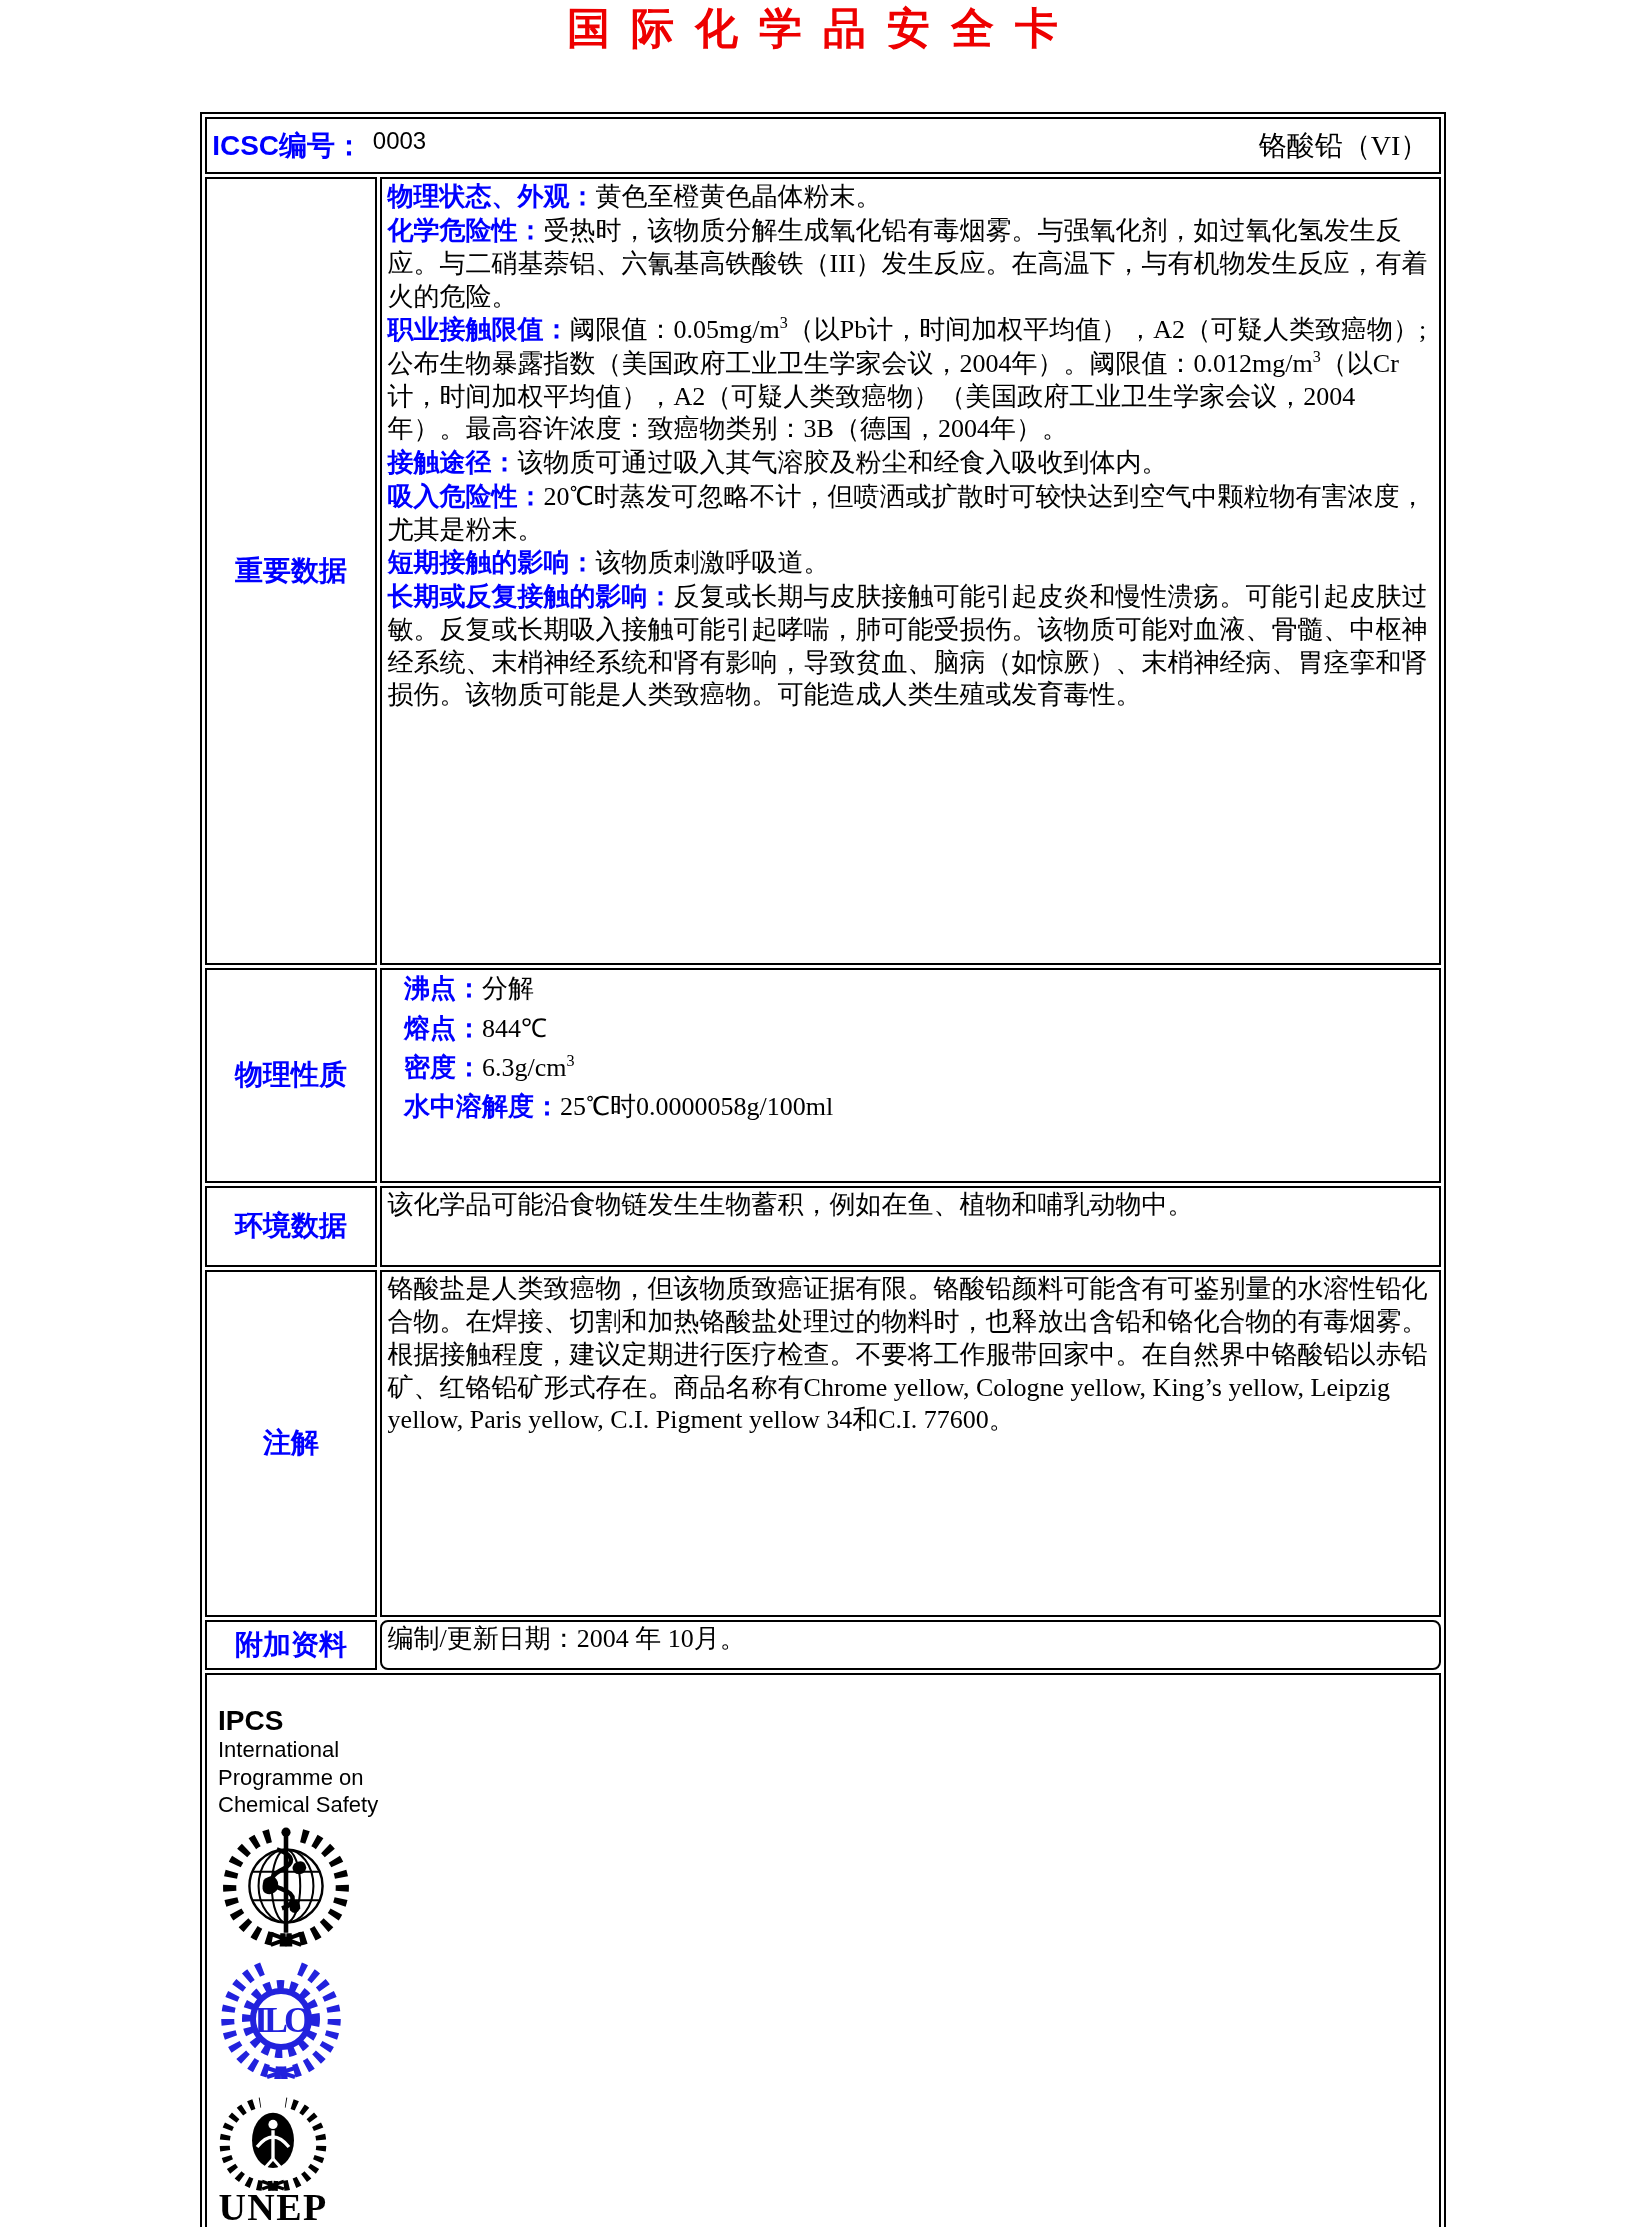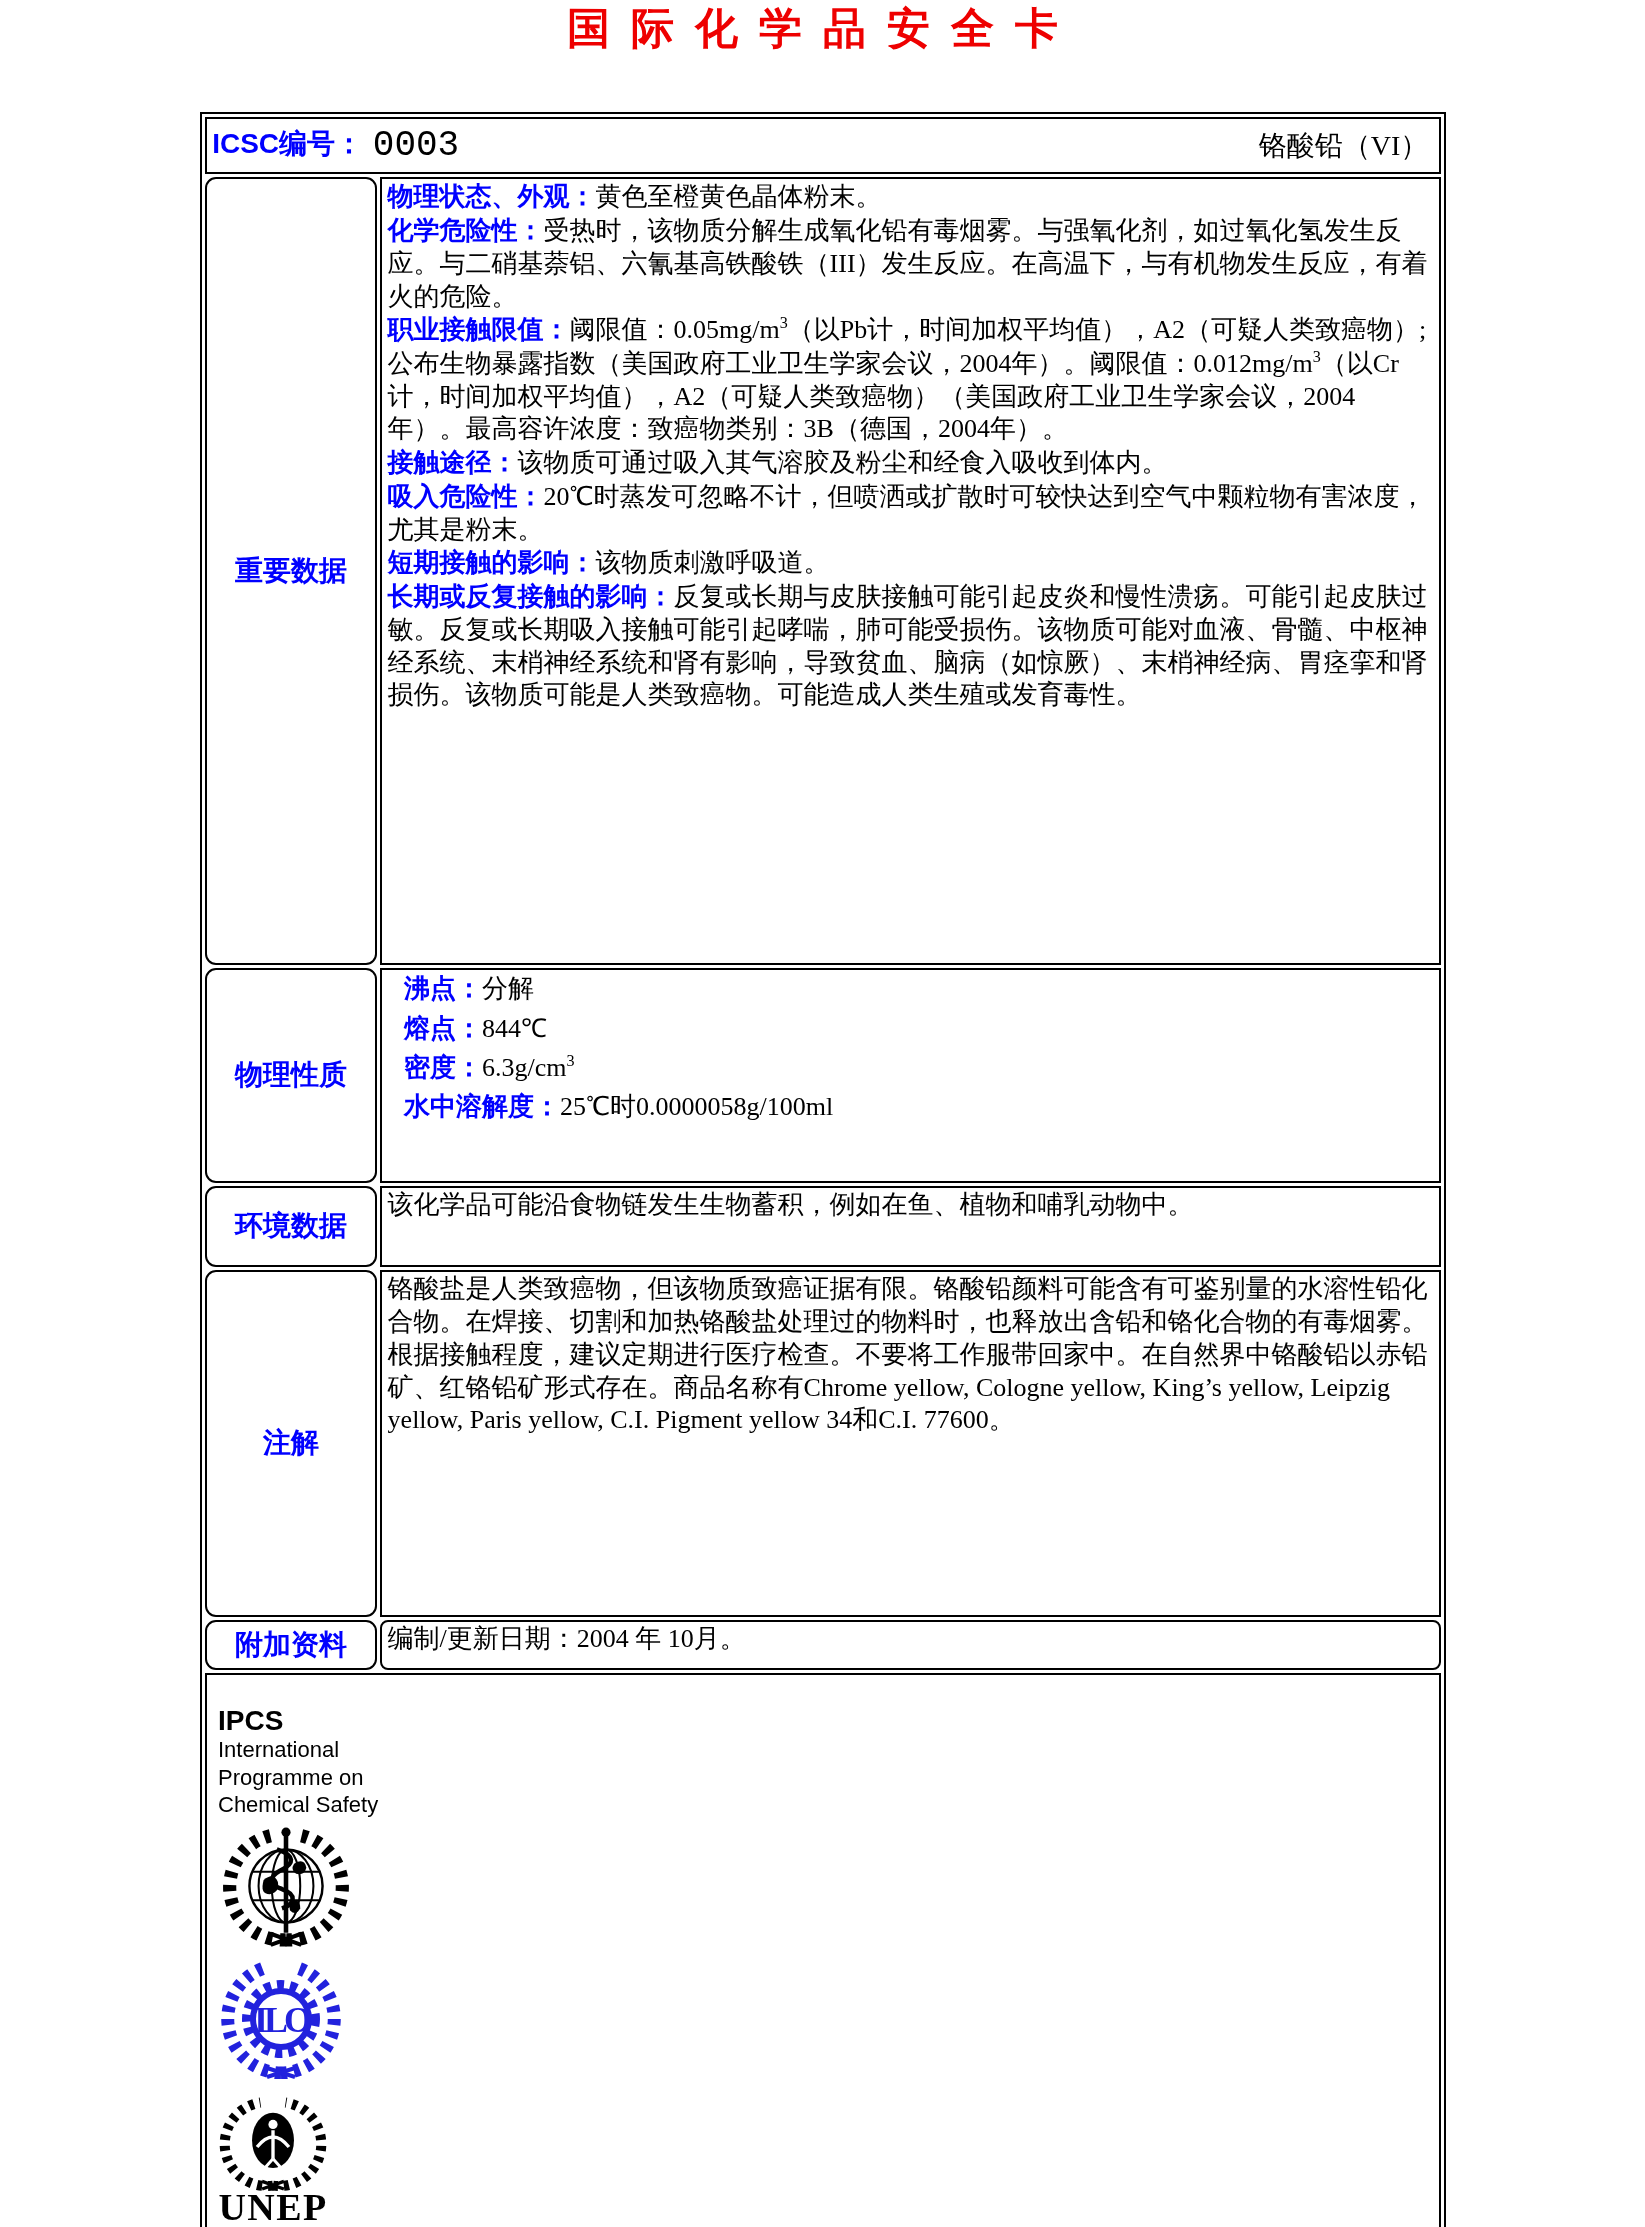--- a/index.html
+++ b/index.html
@@ -23,31 +23,31 @@
     border-spacing:3.5px;
     border:2.1px solid #000;
     background:#fff;
     table-layout:fixed;
   }
   td{border:2.1px solid #000;vertical-align:top;background:#fff;}
   col.c-label{width:172px;}
   td.label-cell{
     text-align:center;vertical-align:middle;
     color:#0000ff;font-family:"Liberation Sans", sans-serif;
-    font-weight:bold;font-size:28px;border-radius:11px;
+    font-weight:bold;font-size:28px;
   }
   td.content-cell{
     padding:1.4px 8.3px 5.6px 5.6px;
     font-size:26px;line-height:1.26;
   }
   .blab{color:#0000ff;font-family:"Liberation Sans", sans-serif;font-weight:bold;}
   sup{font-size:0.62em;}
   .r-header td{height:51px;vertical-align:middle;font-size:28px;}
   .hdr-flex{display:flex;justify-content:space-between;align-items:center;padding:0 9.7px 0 4.2px;}
-  .hdr-num{font-family:Liberation Mono, monospace;font-size:36px;margin-left:9.7px;}
+  .hdr-num{font-family:Liberation Sans, sans-serif;font-size:24px;margin-left:9.7px;}
   .hdr-left{display:flex;align-items:flex-start;}
   .r-important .content-cell{height:777px;}
   .r-physical .content-cell{height:204px;padding-left:22px;}
   .r-physical .tline{margin-bottom:4.2px;line-height:1.35;}
   .r-env .content-cell{height:70px;}
   .r-notes .content-cell{height:336px;}
   .r-extra .content-cell{height:39px;border-radius:8px;}
   .r-footer td{height:185px;padding:7px 25px 5.6px 11px;}
   .r-legal td{height:54px;vertical-align:middle;padding:0 7px;font-size:25px;}
   .legal-label{font-family:"Liberation Sans", sans-serif;font-weight:bold;color:#000;}

